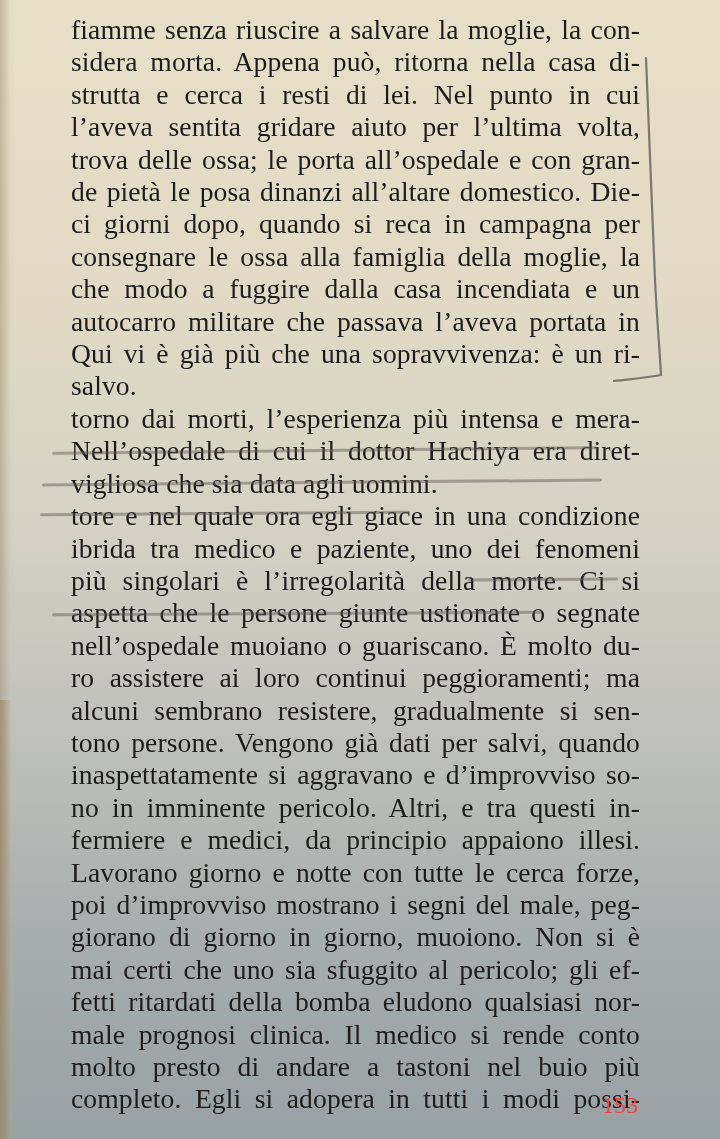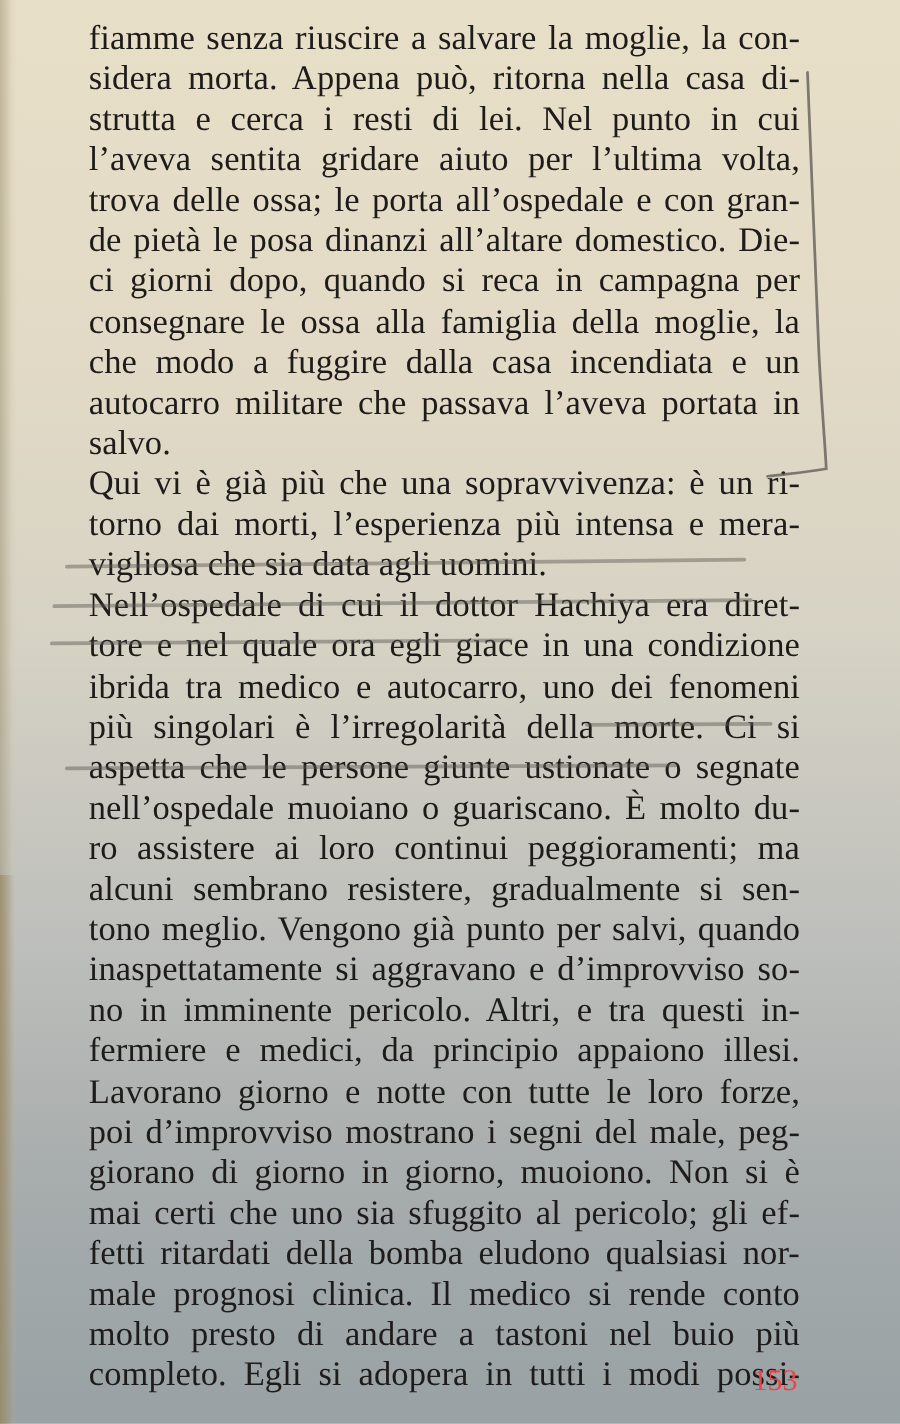--- a/index.html
+++ b/index.html
@@ -74,37 +74,37 @@
   <span class="line">fiamme senza riuscire a salvare la moglie, la con-</span>
   <span class="line">sidera morta. Appena può, ritorna nella casa di-</span>
   <span class="line">strutta e cerca i resti di lei. Nel punto in cui</span>
   <span class="line">l’aveva sentita gridare aiuto per l’ultima volta,</span>
   <span class="line">trova delle ossa; le porta all’ospedale e con gran-</span>
   <span class="line">de pietà le posa dinanzi all’altare domestico. Die-</span>
   <span class="line">ci giorni dopo, quando si reca in campagna per</span>
   <span class="line">consegnare le ossa alla famiglia della moglie, la</span>
   <span class="line">che modo a fuggire dalla casa incendiata e un</span>
   <span class="line">autocarro militare che passava l’aveva portata in</span>
+  <span class="line">Qui vi è già più che una sopravvivenza: è un ri-</span>
   <span class="line last">salvo.</span>
-  <span class="line">Qui vi è già più che una sopravvivenza: è un ri-</span>
   <span class="line">torno dai morti, l’esperienza più intensa e mera-</span>
+  <span class="line">Nell’ospedale di cui il dottor Hachiya era diret-</span>
   <span class="line last">vigliosa che sia data agli uomini.</span>
-  <span class="line">Nell’ospedale di cui il dottor Hachiya era diret-</span>
   <span class="line">tore e nel quale ora egli giace in una condizione</span>
-  <span class="line">ibrida tra medico e autocarro, uno dei fenomeni</span>
+  <span class="line">ibrida tra medico e paziente, uno dei fenomeni</span>
   <span class="line">più singolari è l’irregolarità della morte. Ci si</span>
   <span class="line">aspetta che le persone giunte ustionate o segnate</span>
   <span class="line">nell’ospedale muoiano o guariscano. È molto du-</span>
   <span class="line">ro assistere ai loro continui peggioramenti; ma</span>
   <span class="line">alcuni sembrano resistere, gradualmente si sen-</span>
-  <span class="line">tono meglio. Vengono già punto per salvi, quando</span>
+  <span class="line">tono persone. Vengono già dati per salvi, quando</span>
   <span class="line">inaspettatamente si aggravano e d’improvviso so-</span>
   <span class="line">no in imminente pericolo. Altri, e tra questi in-</span>
   <span class="line">fermiere e medici, da principio appaiono illesi.</span>
-  <span class="line">Lavorano giorno e notte con tutte le loro forze,</span>
+  <span class="line">Lavorano giorno e notte con tutte le cerca forze,</span>
   <span class="line">poi d’improvviso mostrano i segni del male, peg-</span>
   <span class="line">giorano di giorno in giorno, muoiono. Non si è</span>
   <span class="line">mai certi che uno sia sfuggito al pericolo; gli ef-</span>
   <span class="line">fetti ritardati della bomba eludono qualsiasi nor-</span>
   <span class="line">male prognosi clinica. Il medico si rende conto</span>
   <span class="line">molto presto di andare a tastoni nel buio più</span>
   <span class="line">completo. Egli si adopera in tutti i modi possi-</span>
 </div>
 
 <div class="underline" style="left:52px; top:449px; width:545px; transform:rotate(-0.6deg);"></div>

